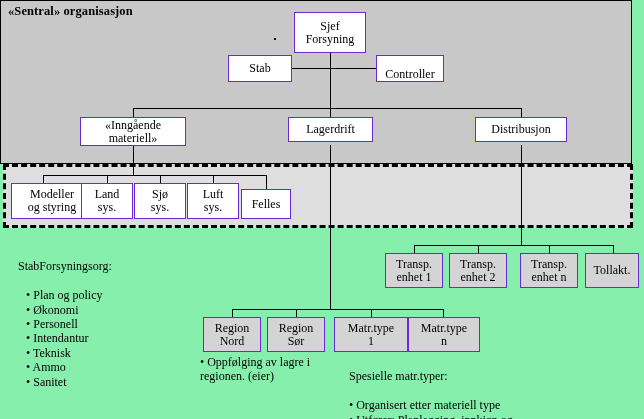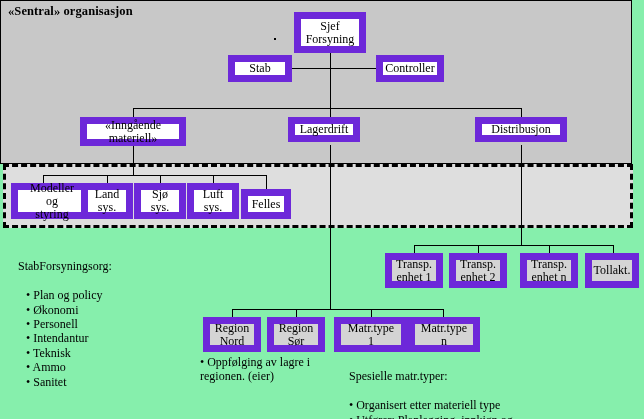--- a/index.html
+++ b/index.html
@@ -32,21 +32,21 @@
     font-size:12.5px;
     font-weight:bold;
     letter-spacing:0.1px;
     color:#000;
     white-space:nowrap;
   }
   
   .box{
     position:absolute;
     box-sizing:border-box;
-    border:7px solid #6d28d9;
+    border:1px solid #6d28d9;
     display:flex;
     align-items:center;
     justify-content:center;
     text-align:center;
     font-size:12px;
     line-height:13px;
     color:#000;
     background:#ffffff;
     z-index:5;
     padding:0 11px;
@@ -124,21 +124,21 @@
     <span class="lbl">Stab</span>
   </div>
   <div class="box" style="left:376px;top:55px;width:68px;height:27px;align-items:flex-end;">
     <span class="lbl">Controller</span>
   </div>
 
   <div class="box" style="left:80px;top:117px;width:106px;height:29px;">
     <span class="lbl">«Inngående
 materiell»</span>
   </div>
-  <div class="box" style="left:288px;top:117px;width:72px;height:25px;">
+  <div class="box" style="left:288px;top:117px;width:85px;height:25px;">
     <span class="lbl">Lagerdrift</span>
   </div>
   <div class="box" style="left:475px;top:117px;width:92px;height:25px;">
     <span class="lbl">Distribusjon</span>
   </div>
 
   <div class="box" style="left:11px;top:183px;width:82px;height:36px;">
     <span class="lbl">Modeller
 og styring</span>
   </div>

